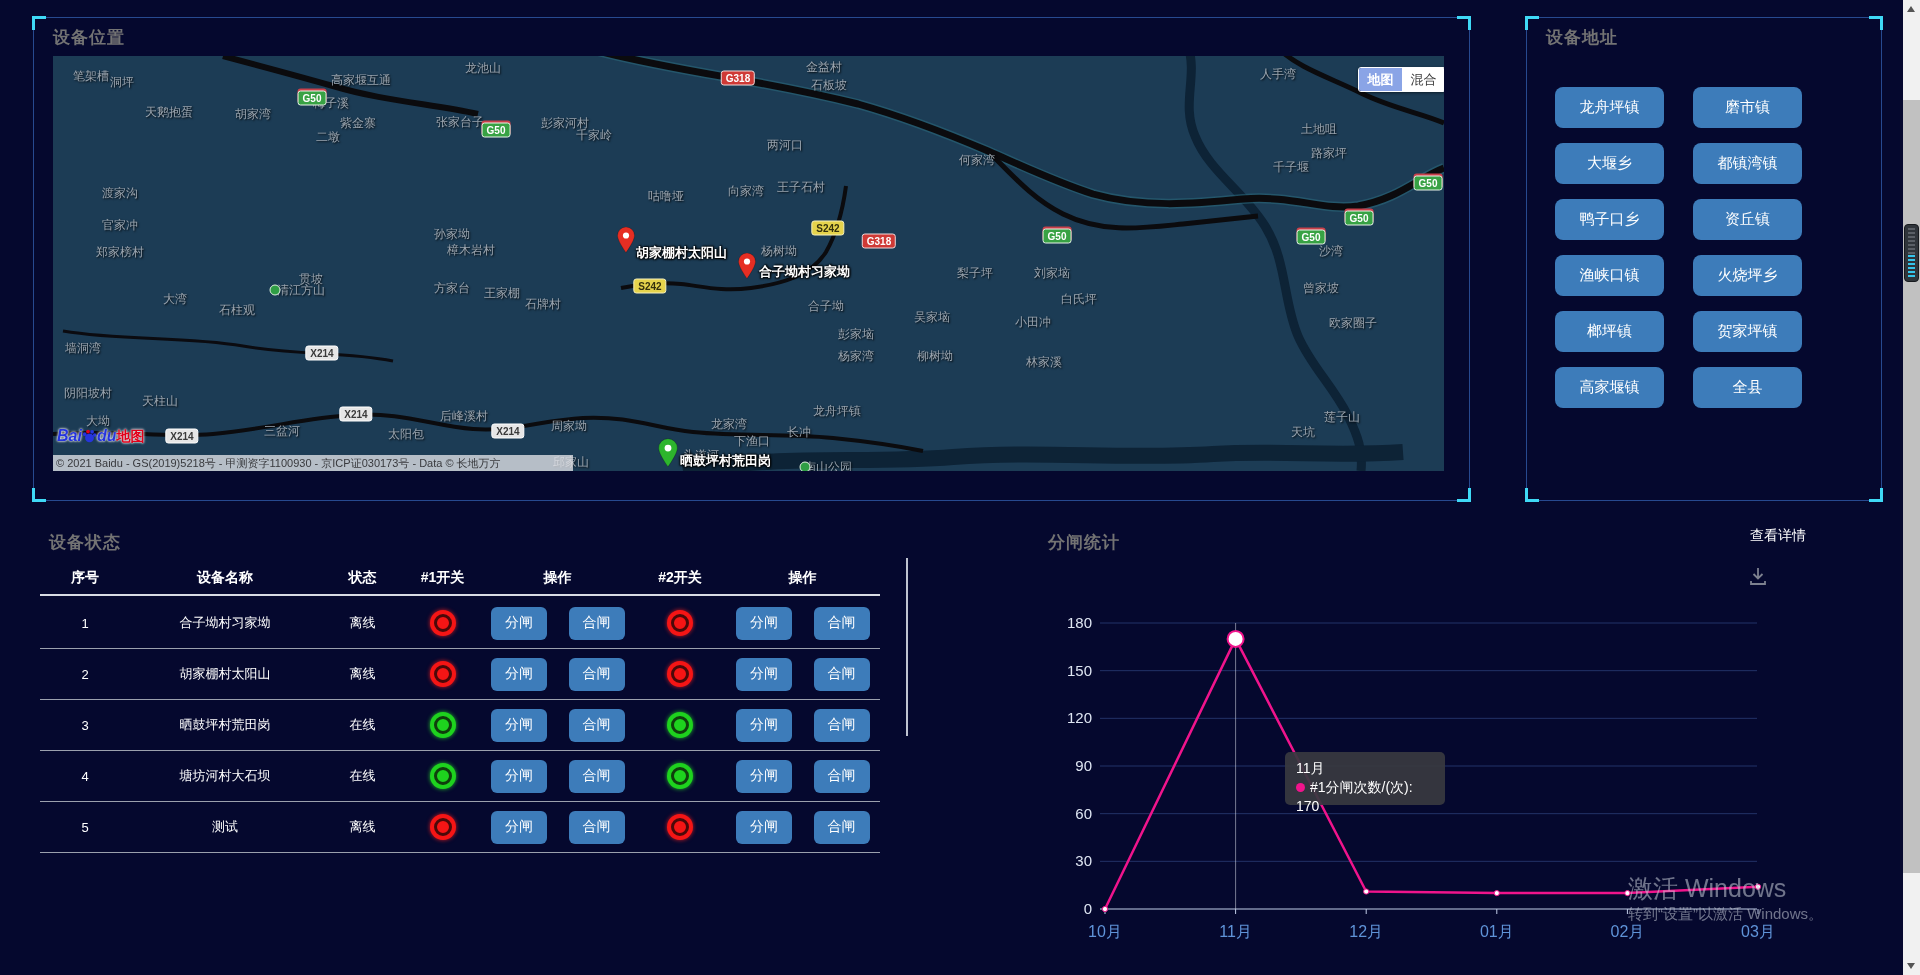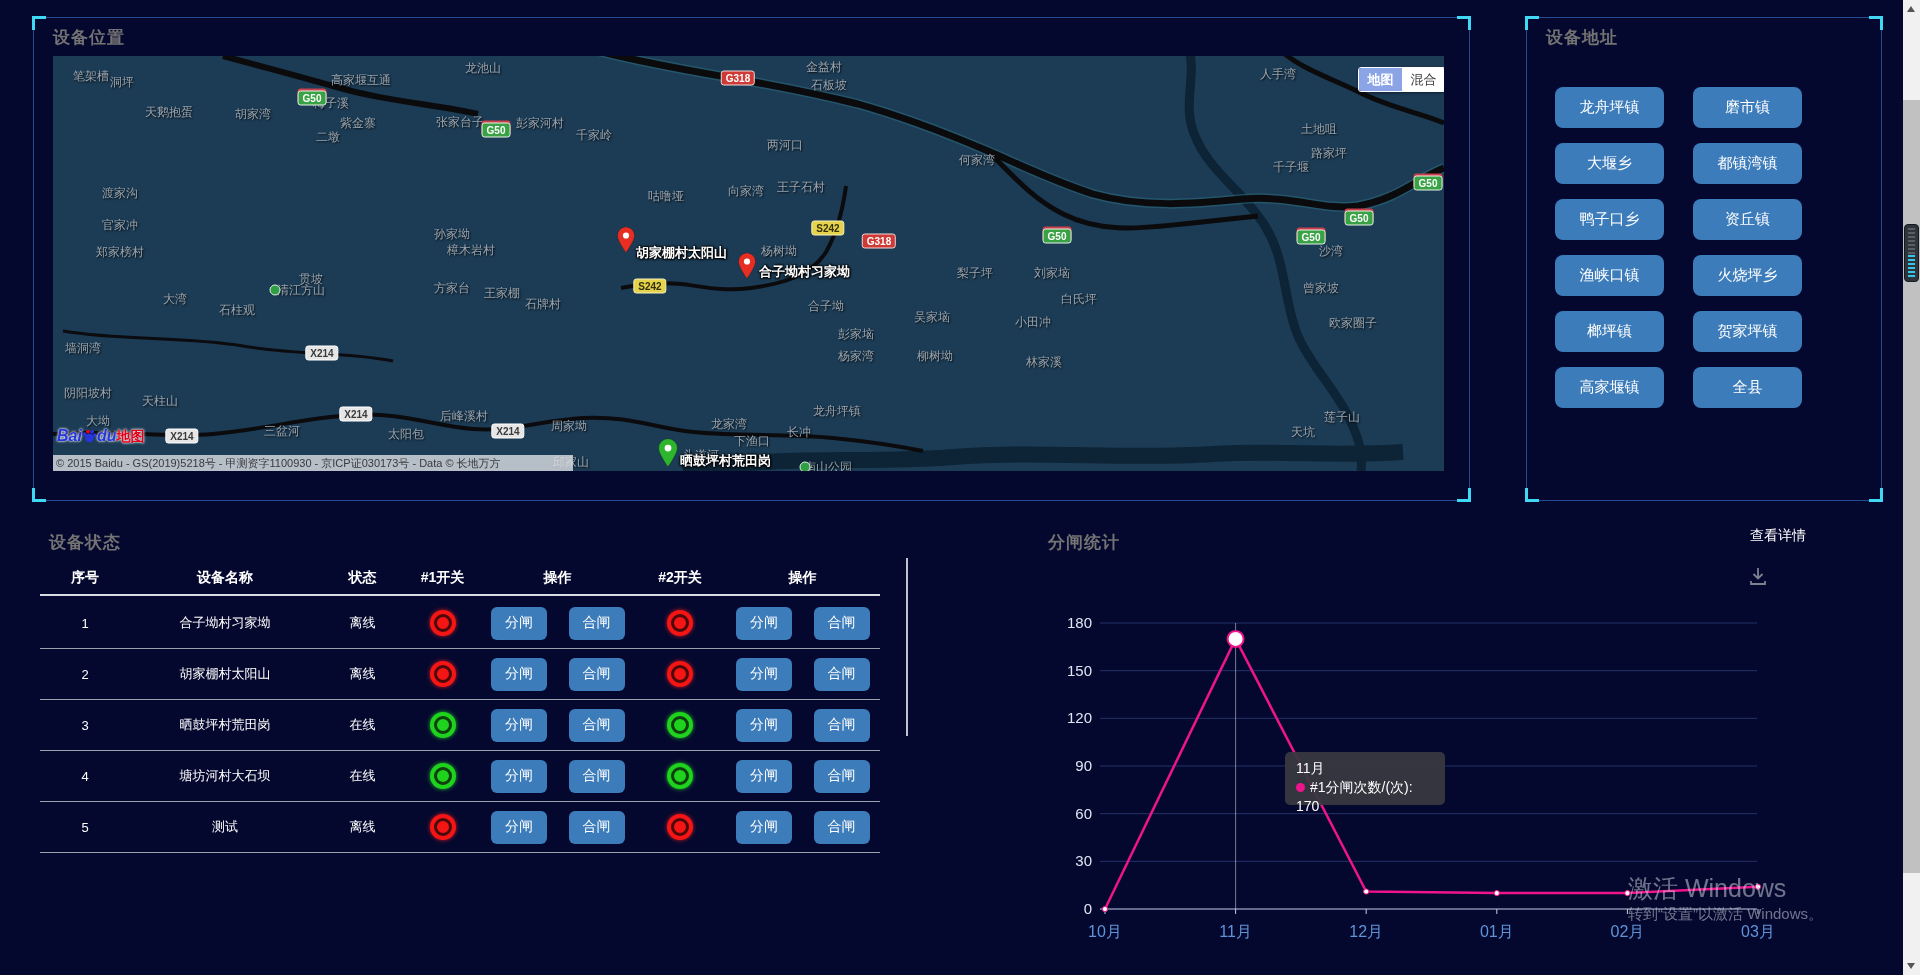--- a/index.html
+++ b/index.html
@@ -96,21 +96,21 @@
       <div id="map-overlays">
           <div class="map-label" style="left: 38px; top: 20px;">笔架槽</div>
           <div class="map-label" style="left: 69px; top: 26px;">洞坪</div>
           <div class="map-label" style="left: 116px; top: 56px;">天鹅抱蛋</div>
           <div class="map-label" style="left: 200px; top: 58px;">胡家湾</div>
           <div class="map-label" style="left: 308px; top: 24px; text-align: right;">高家堰互通</div>
           <div class="map-label" style="left: 278px; top: 47px;">梅子溪</div>
           <div class="map-label" style="left: 305px; top: 67px;">紫金寨</div>
           <div class="map-label" style="left: 275px; top: 81px;">二墩</div>
           <div class="map-label" style="left: 407px; top: 66px;">张家台子</div>
-          <div class="map-label" style="left: 487px; top: 67px; text-align: right;">彭家河村</div>
+          <div class="map-label" style="left: 512px; top: 67px; text-align: right;">彭家河村</div>
           <div class="map-label" style="left: 541px; top: 79px;">千家岭</div>
           <div class="map-label" style="left: 430px; top: 12px;">龙池山</div>
           <div class="map-label" style="left: 771px; top: 11px;">金益村</div>
           <div class="map-label" style="left: 776px; top: 29px;">石板坡</div>
           <div class="map-label" style="left: 732px; top: 89px;">两河口</div>
           <div class="map-label" style="left: 924px; top: 104px;">何家湾</div>
           <div class="map-label" style="left: 748px; top: 131px;">王子石村</div>
           <div class="map-label" style="left: 693px; top: 135px;">向家湾</div>
           <div class="map-label" style="left: 613px; top: 140px;">咕噜垭</div>
           <div class="map-label" style="left: 399px; top: 178px;">孙家坳</div>
@@ -198,21 +198,21 @@
         </div>
       <div class="bdlogo">
         <span class="b">Bai</span><svg width="15" height="14" viewBox="0 0 20 19" style="vertical-align:-2px">
             <circle cx="10" cy="12" r="6" fill="#2534dd"></circle>
             <circle cx="3.5" cy="7" r="2.6" fill="#2534dd"></circle>
             <circle cx="8" cy="3.5" r="2.6" fill="#e2001a"></circle>
             <circle cx="13.5" cy="3.8" r="2.6" fill="#2534dd"></circle>
             <circle cx="17" cy="8" r="2.4" fill="#2534dd"></circle>
           </svg><span class="b">du</span><span class="m">地图</span>
       </div>
-      <div class="copybar">© 2015 Baidu - GS(2019)5218号 - 甲测资字1100930 - 京ICP证030173号 - Data © 长地万方</div>
+      <div class="copybar">© 2021 Baidu - GS(2019)5218号 - 甲测资字1100930 - 京ICP证030173号 - Data © 长地万方</div>
     </div>
   </div>
 
   <div class="panel" style="left:1526px;top:17px;width:356px;height:484px;">
     <div class="corner tl"></div>
     <div class="corner tr"></div>
     <div class="corner bl"></div>
     <div class="corner br"></div>
     <div class="sec-title">设备地址</div>
     <div class="addr-grid" id="addr-grid">

